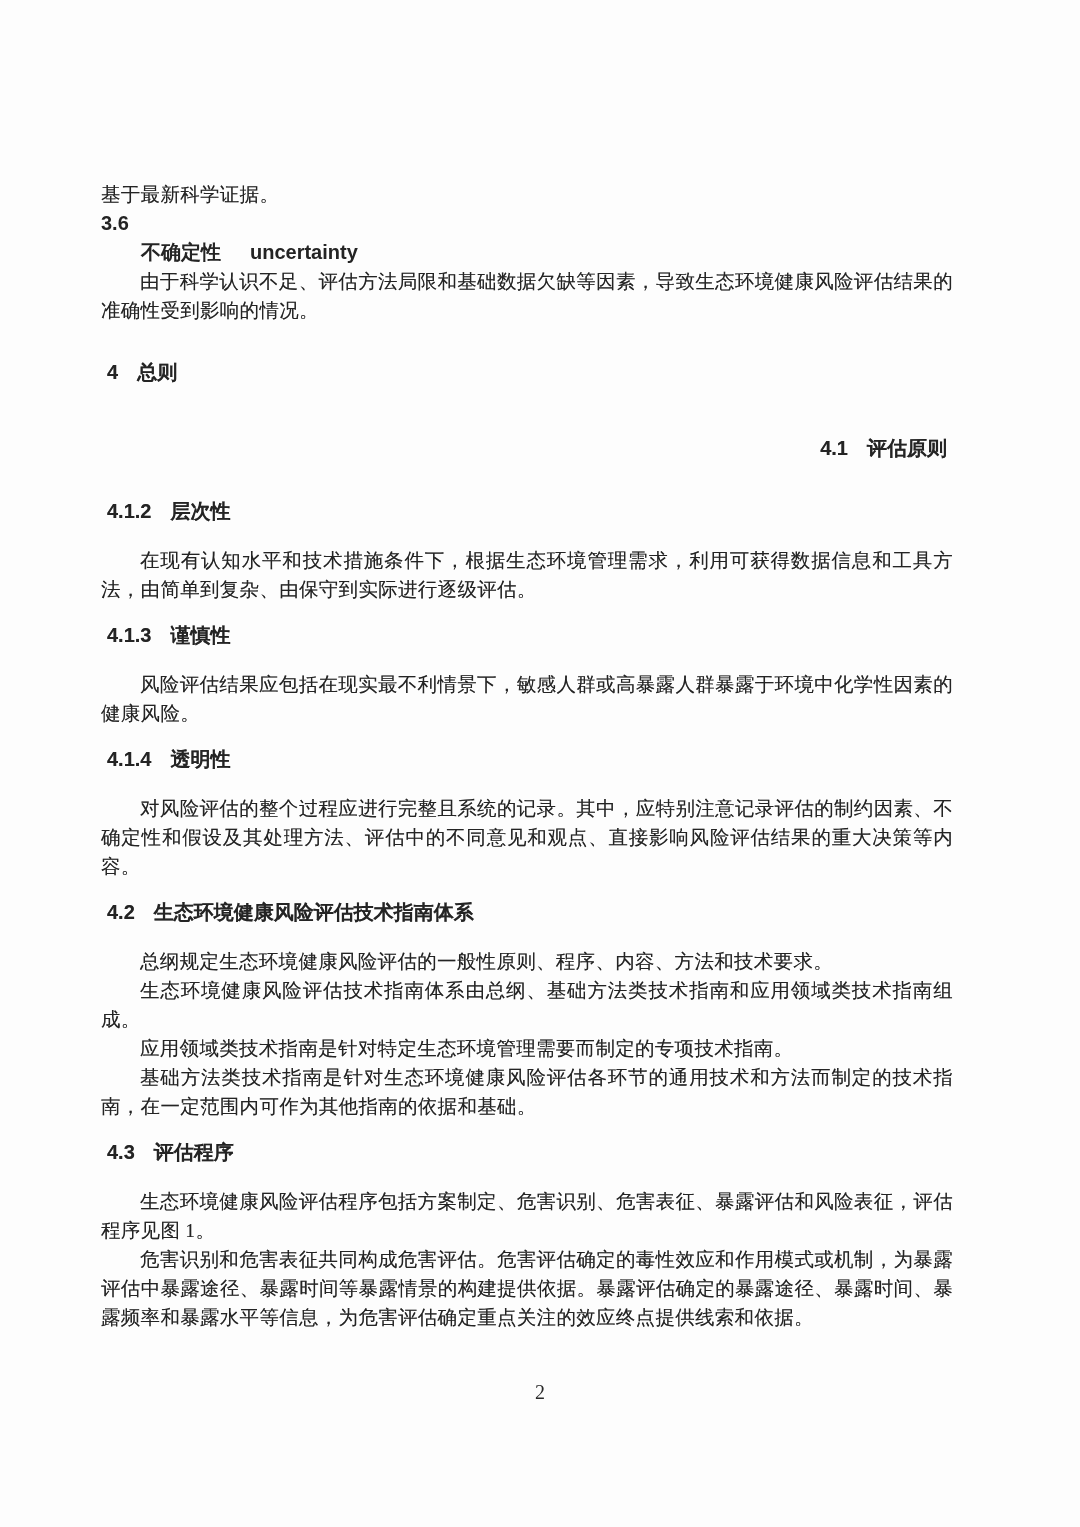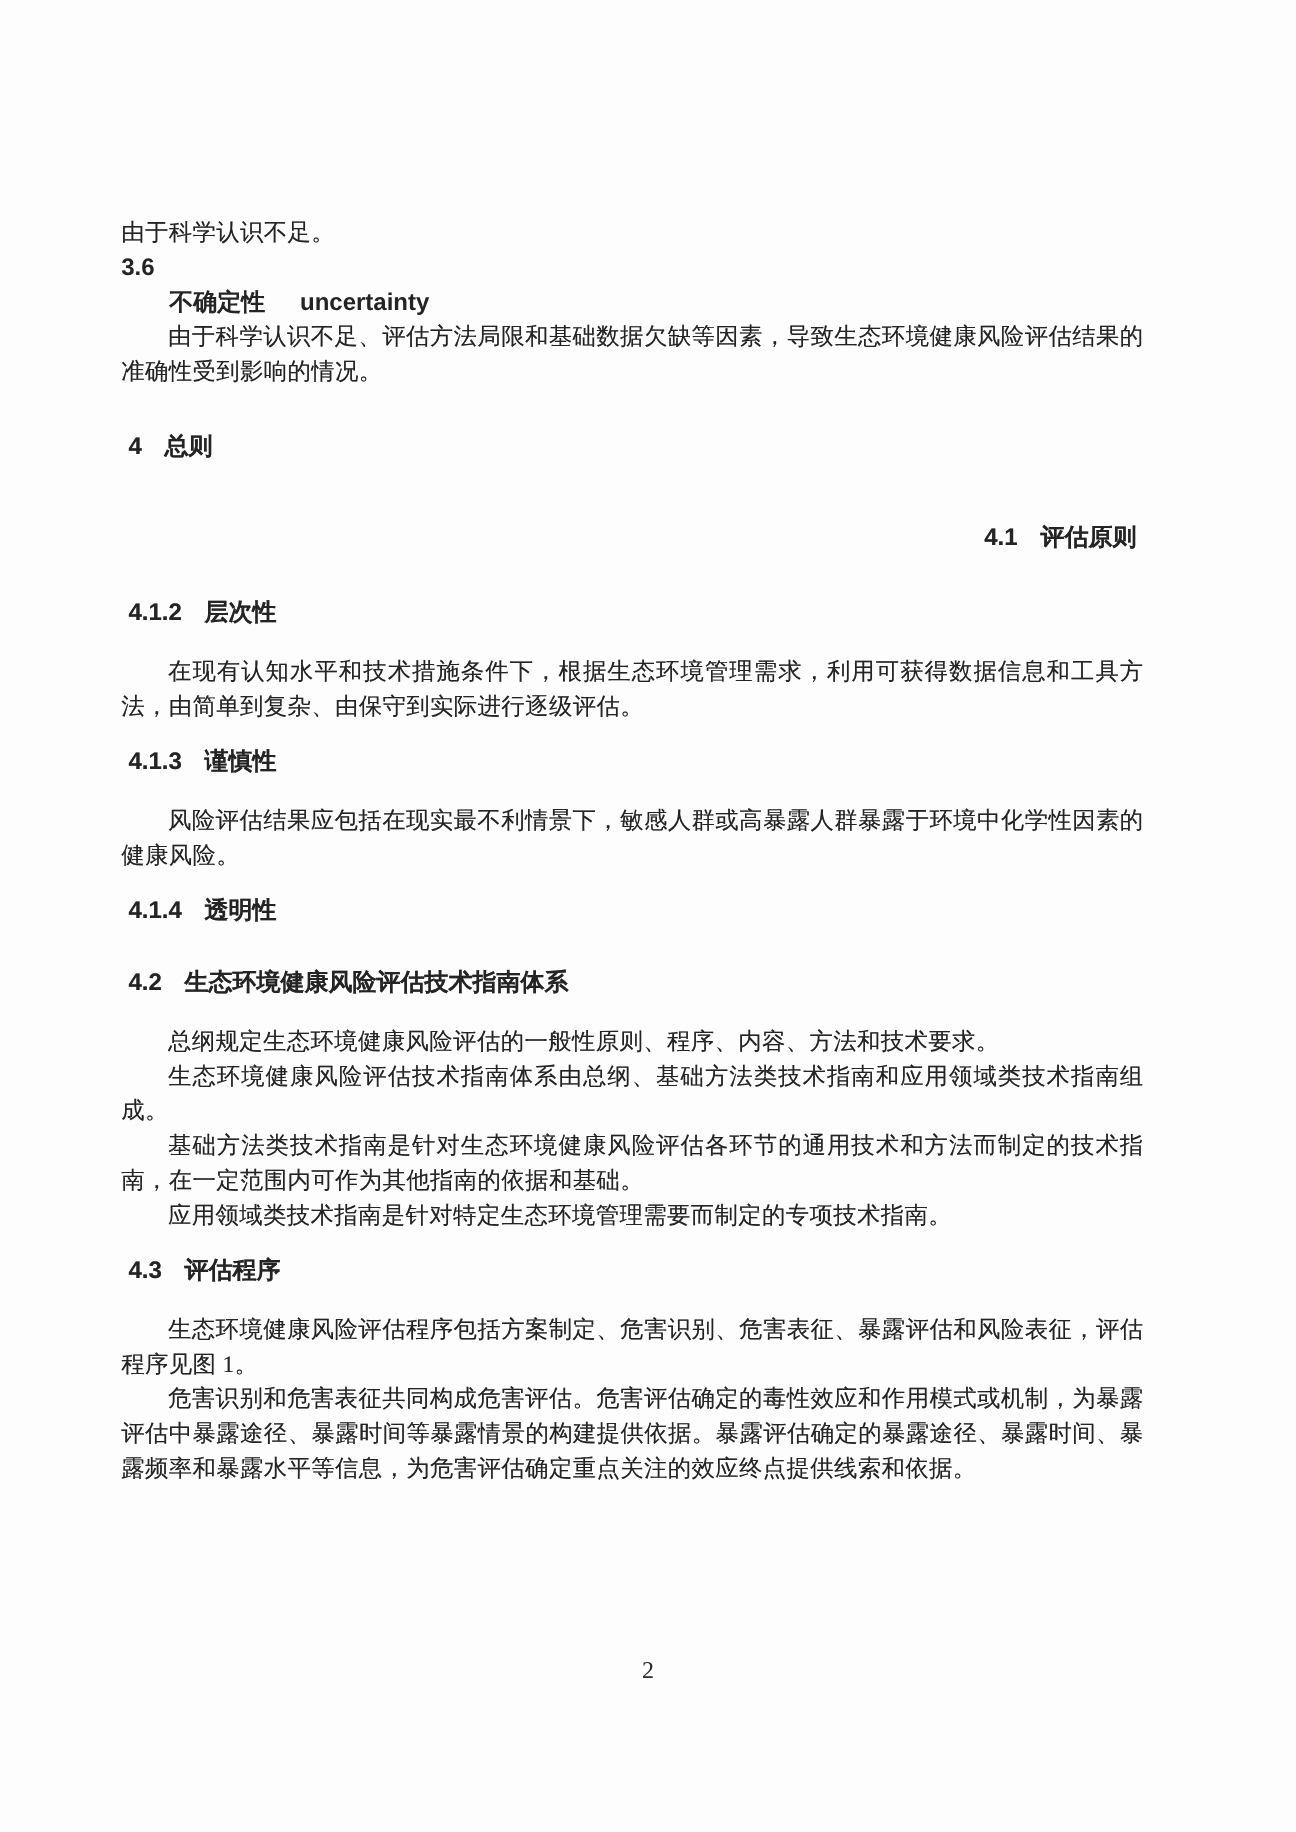--- a/index.html
+++ b/index.html
@@ -76,46 +76,47 @@
     line-height: 29px;
     color: #2a2a2a;
   }
 </style>
 </head>
 <body>
 
 <div class="page">
   <main class="content">
 
-    <p class="body no-indent">由于科学认识不足。</p>
+    <p class="body no-indent">基于最新科学证据。</p>
 
     <p class="clause-num">3.6</p>
 
     <p class="term-line"><span class="term-zh">不确定性</span><span class="term-en">uncertainty</span></p>
 
     <p class="body">由于科学认识不足、评估方法局限和基础数据欠缺等因素，导致生态环境健康风险评估结果的准确性受到影响的情况。</p>
 
     <h1 class="h h-chapter"><span class="num">4</span><span class="ttl">总则</span></h1>
 
     <h2 class="h h-section"><span class="num">4.1</span><span class="ttl">评估原则</span></h2>
 
 
     <h3 class="h h-sub"><span class="num">4.1.2</span><span class="ttl">层次性</span></h3>
     <p class="body">在现有认知水平和技术措施条件下，根据生态环境管理需求，利用可获得数据信息和工具方法，由简单到复杂、由保守到实际进行逐级评估。</p>
 
     <h3 class="h h-sub"><span class="num">4.1.3</span><span class="ttl">谨慎性</span></h3>
     <p class="body">风险评估结果应包括在现实最不利情景下，敏感人群或高暴露人群暴露于环境中化学性因素的健康风险。</p>
 
     <h3 class="h h-sub"><span class="num">4.1.4</span><span class="ttl">透明性</span></h3>
+    <p class="body">对风险评估的整个过程应进行完整且系统的记录。其中，应特别注意记录评估的制约因素、不确定性和假设及其处理方法、评估中的不同意见和观点、直接影响风险评估结果的重大决策等内容。</p>
 
     <h3 class="h h-sub"><span class="num">4.2</span><span class="ttl">生态环境健康风险评估技术指南体系</span></h3>
     <p class="body">总纲规定生态环境健康风险评估的一般性原则、程序、内容、方法和技术要求。</p>
     <p class="body">生态环境健康风险评估技术指南体系由总纲、基础方法类技术指南和应用领域类技术指南组成。</p>
+    <p class="body">应用领域类技术指南是针对特定生态环境管理需要而制定的专项技术指南。</p>
     <p class="body">基础方法类技术指南是针对生态环境健康风险评估各环节的通用技术和方法而制定的技术指南，在一定范围内可作为其他指南的依据和基础。</p>
-    <p class="body">应用领域类技术指南是针对特定生态环境管理需要而制定的专项技术指南。</p>
 
     <h3 class="h h-sub"><span class="num">4.3</span><span class="ttl">评估程序</span></h3>
     <p class="body">生态环境健康风险评估程序包括方案制定、危害识别、危害表征、暴露评估和风险表征，评估程序见图 1。</p>
     <p class="body">危害识别和危害表征共同构成危害评估。危害评估确定的毒性效应和作用模式或机制，为暴露评估中暴露途径、暴露时间等暴露情景的构建提供依据。暴露评估确定的暴露途径、暴露时间、暴露频率和暴露水平等信息，为危害评估确定重点关注的效应终点提供线索和依据。</p>
 
   </main>
 
   <div class="page-number">2</div>
 </div>
 

